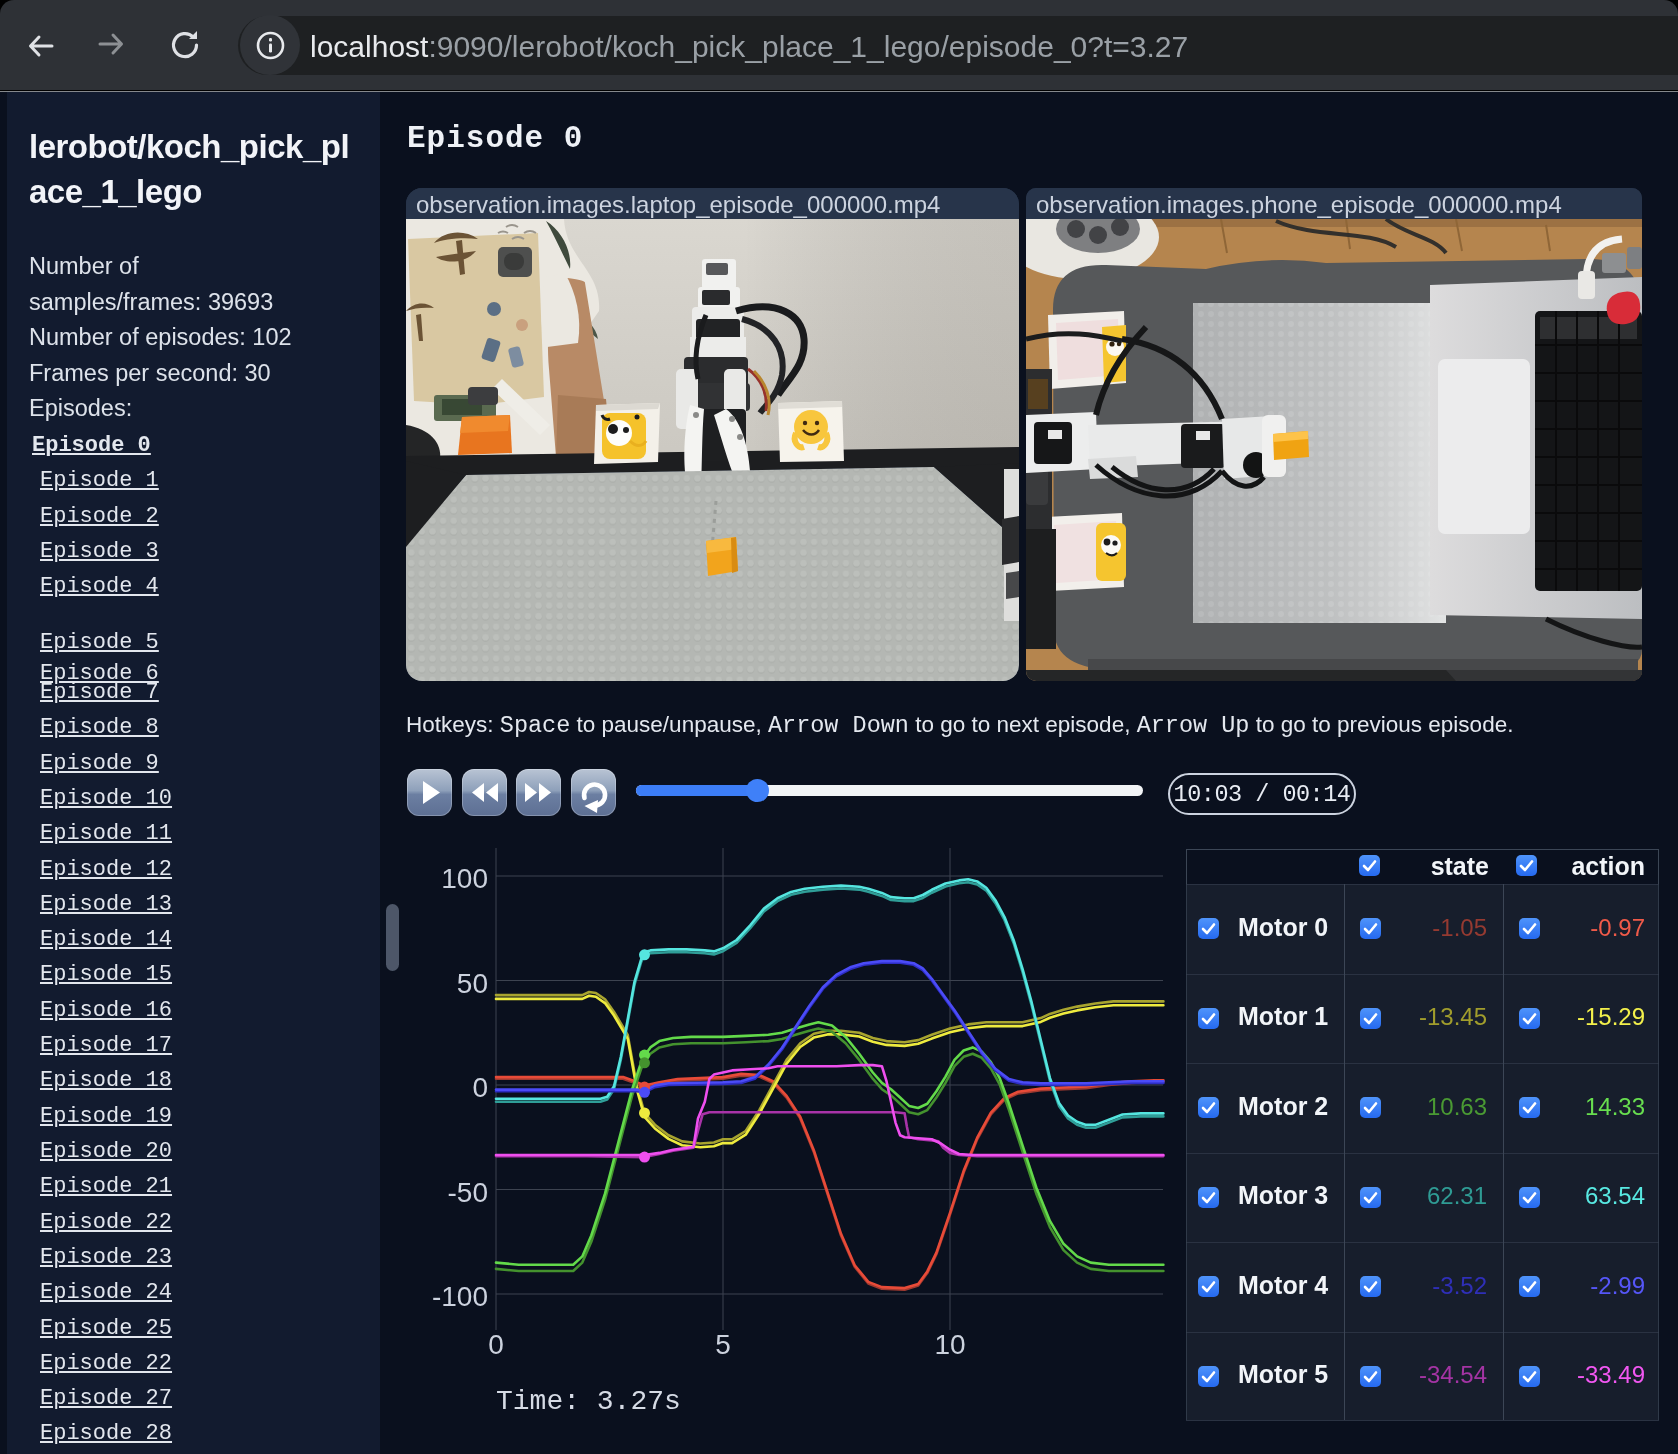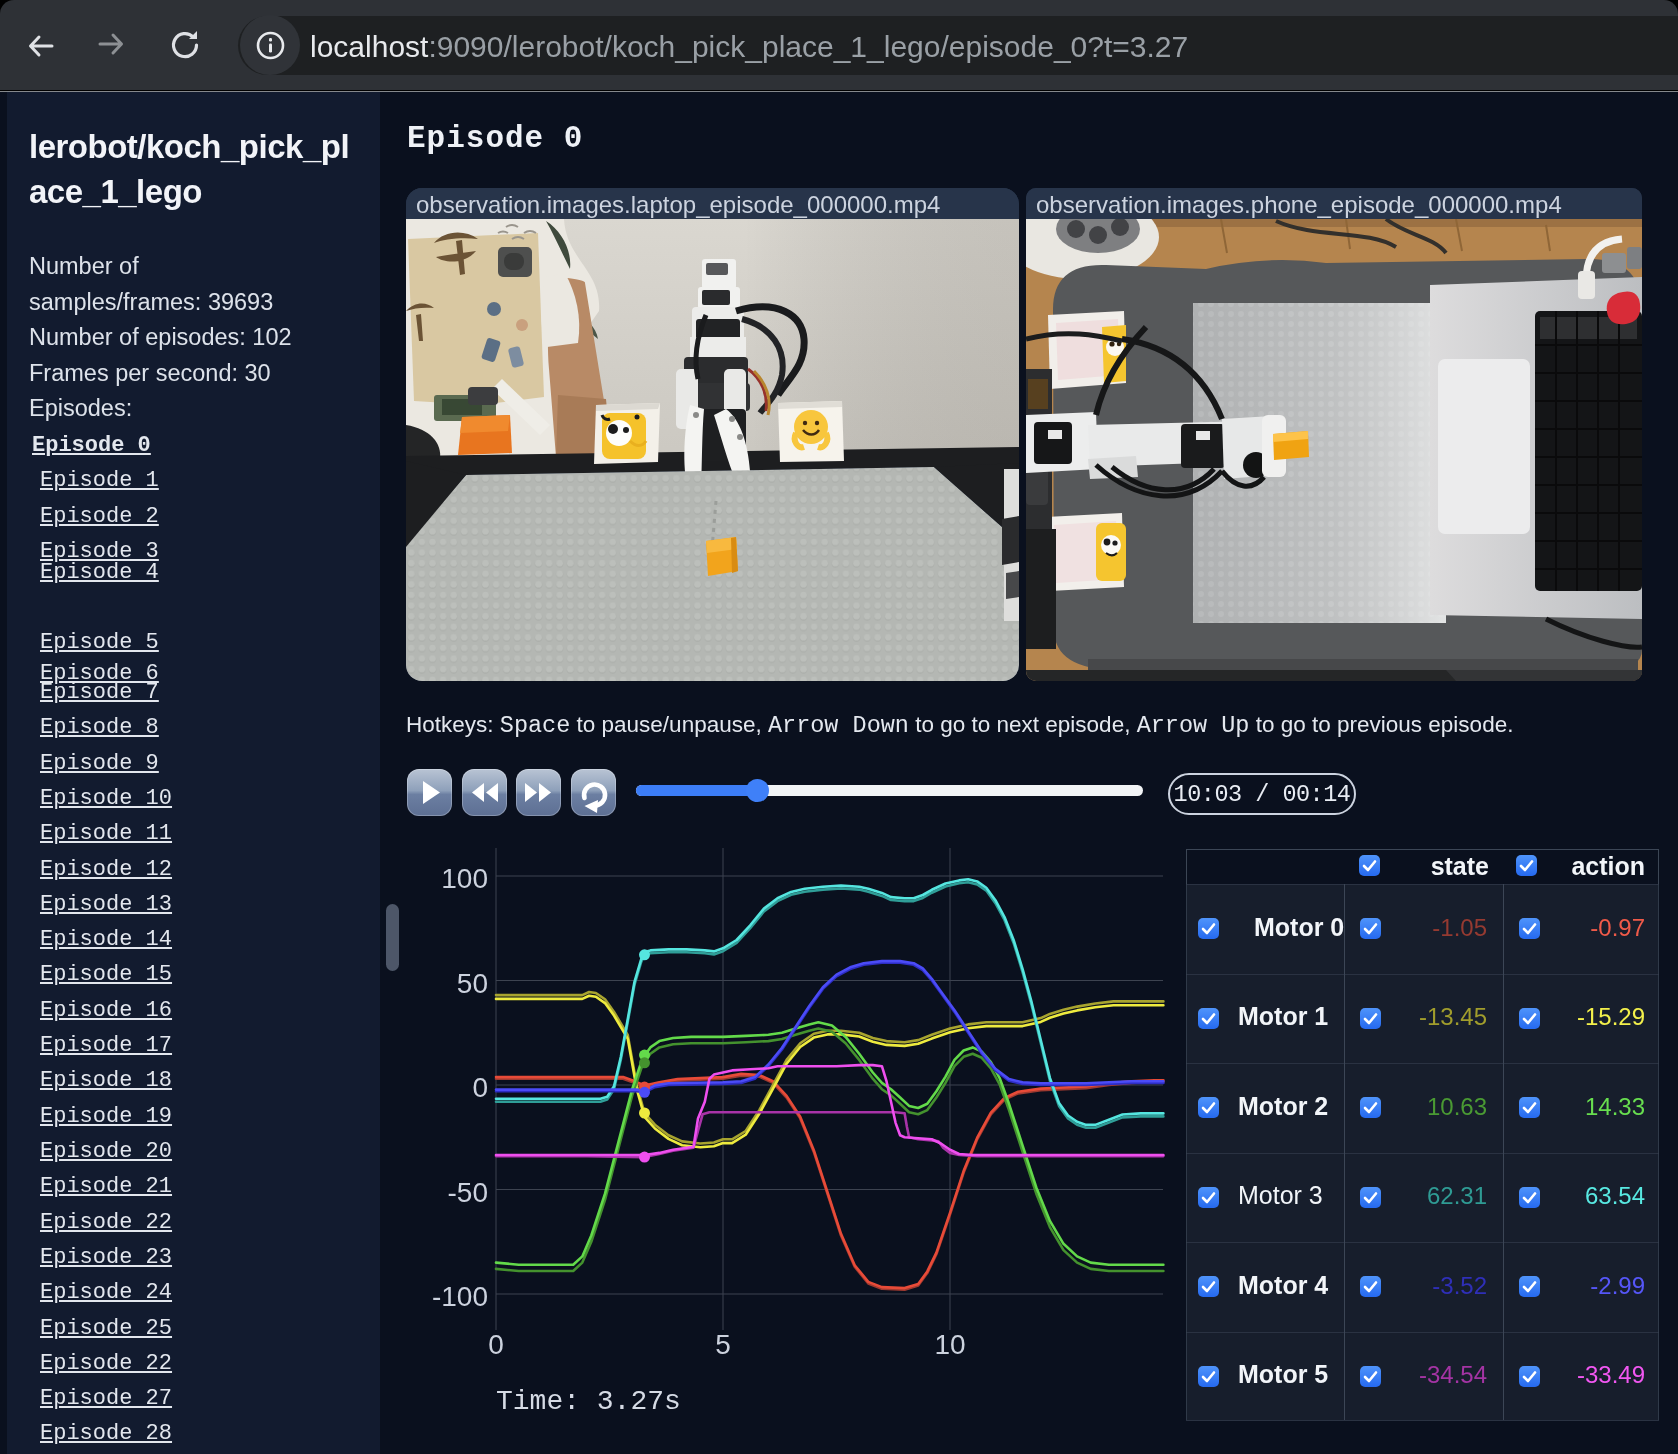--- a/index.html
+++ b/index.html
@@ -23,21 +23,21 @@
     <div style="position:absolute;left:0;top:90.5px;width:1678px;height:1.5px;background:#85888c;"></div>
     <div style="position:absolute;left:0;top:92px;width:1678px;height:1362px;background:#0a101e;"></div>
     <div style="position:absolute;left:7px;top:92px;width:373px;height:1362px;background:#121b2f;"></div>
     <div style="position:absolute;left:29px;top:124px;width:340px;font-size:33px;font-weight:bold;color:#f2f4f8;line-height:45px;letter-spacing:-0.5px;">lerobot/koch_pick_pl<br>ace_1_lego</div>
     <div style="position:absolute;left:29px;top:249px;font-size:23.5px;color:#dde2ea;line-height:35.5px;">Number of<br>samples/frames: 39693<br>Number of episodes: 102<br>Frames per second: 30<br>Episodes:</div>
     <div class="mono" style="position:absolute;left:0;top:0;font-size:22px;color:#e3e7ee;white-space:nowrap;">
       <div style="position:absolute;left:32px;top:433px;font-weight:bold;text-decoration:underline;">Episode 0</div>
       <div style="position:absolute;left:40px;top:468px;text-decoration:underline;">Episode 1</div>
       <div style="position:absolute;left:40px;top:504px;text-decoration:underline;">Episode 2</div>
       <div style="position:absolute;left:40px;top:539px;text-decoration:underline;">Episode 3</div>
-      <div style="position:absolute;left:40px;top:560px;text-decoration:underline;">Episode 4</div>
+      <div style="position:absolute;left:40px;top:574px;text-decoration:underline;">Episode 4</div>
       <div style="position:absolute;left:40px;top:610px;text-decoration:underline;margin-top:20px;">Episode 5</div>
       <div style="position:absolute;left:40px;top:645px;text-decoration:underline;margin-top:16px;">Episode 6</div>
       <div style="position:absolute;left:40px;top:680px;text-decoration:underline;">Episode 7</div>
       <div style="position:absolute;left:40px;top:715px;text-decoration:underline;">Episode 8</div>
       <div style="position:absolute;left:40px;top:751px;text-decoration:underline;">Episode 9</div>
       <div style="position:absolute;left:40px;top:786px;text-decoration:underline;">Episode 10</div>
       <div style="position:absolute;left:40px;top:821px;text-decoration:underline;">Episode 11</div>
       <div style="position:absolute;left:40px;top:857px;text-decoration:underline;">Episode 12</div>
       <div style="position:absolute;left:40px;top:892px;text-decoration:underline;">Episode 13</div>
       <div style="position:absolute;left:40px;top:927px;text-decoration:underline;">Episode 14</div>
@@ -343,21 +343,21 @@
       <div style="position:absolute;left:330px;top:6px;width:21px;height:21px;border-radius:5px;background:linear-gradient(180deg,#4f94fb,#2569ef);"><svg width="21" height="21" viewBox="0 0 21 21">
           <path d="M5 11 L9 15 L16 6.5" fill="none" stroke="#fff" stroke-width="2.6" stroke-linecap="round" stroke-linejoin="round"></path>
         </svg></div>
       <div style="position:absolute;left:317px;top:0;width:142px;height:35px;line-height:35px;text-align:right;font-weight:bold;font-size:25px;color:#f2f5f9;">action</div>
       <div style="position:absolute;left:0;top:35.0px;width:473px;height:89.5px;background:#171e2c;border-top:1px solid #2a3242;box-sizing:border-box;"></div>
       <div style="position:absolute;left:158px;top:35.0px;width:1px;height:89.5px;background:#3c4656;"></div>
       <div style="position:absolute;left:317px;top:35.0px;width:1px;height:89.5px;background:#3c4656;"></div>
       <div style="position:absolute;left:12px;top:69.25px;width:21px;height:21px;border-radius:5px;background:linear-gradient(180deg,#4f94fb,#2569ef);"><svg width="21" height="21" viewBox="0 0 21 21">
           <path d="M5 11 L9 15 L16 6.5" fill="none" stroke="#fff" stroke-width="2.6" stroke-linecap="round" stroke-linejoin="round"></path>
         </svg></div>
-      <div style="position:absolute;left:52px;top:63.8px;font-weight:bold;font-size:25px;color:#f2f5f9;margin-left:16px;">Motor 0</div>
+      <div style="position:absolute;left:52px;top:63.8px;font-weight:bold;font-size:25px;color:#f2f5f9;">Motor 0</div>
       <div style="position:absolute;left:174px;top:69.25px;width:21px;height:21px;border-radius:5px;background:linear-gradient(180deg,#4f94fb,#2569ef);"><svg width="21" height="21" viewBox="0 0 21 21">
           <path d="M5 11 L9 15 L16 6.5" fill="none" stroke="#fff" stroke-width="2.6" stroke-linecap="round" stroke-linejoin="round"></path>
         </svg></div>
       <div style="position:absolute;left:158px;top:64.8px;width:143px;text-align:right;font-size:24px;color:#953a31;padding-left:9px;">-1.05</div>
       <div style="position:absolute;left:333px;top:69.25px;width:21px;height:21px;border-radius:5px;background:linear-gradient(180deg,#4f94fb,#2569ef);"><svg width="21" height="21" viewBox="0 0 21 21">
           <path d="M5 11 L9 15 L16 6.5" fill="none" stroke="#fff" stroke-width="2.6" stroke-linecap="round" stroke-linejoin="round"></path>
         </svg></div>
       <div style="position:absolute;left:317px;top:64.8px;width:142px;text-align:right;font-size:24px;color:#ef5a49;">-0.97</div>
       <div style="position:absolute;left:0;top:124.5px;width:473px;height:89.5px;background:#171e2c;border-top:1px solid #2a3242;box-sizing:border-box;"></div>
       <div style="position:absolute;left:158px;top:124.5px;width:1px;height:89.5px;background:#3c4656;"></div>
@@ -388,21 +388,21 @@
       <div style="position:absolute;left:333px;top:248.25px;width:21px;height:21px;border-radius:5px;background:linear-gradient(180deg,#4f94fb,#2569ef);"><svg width="21" height="21" viewBox="0 0 21 21">
           <path d="M5 11 L9 15 L16 6.5" fill="none" stroke="#fff" stroke-width="2.6" stroke-linecap="round" stroke-linejoin="round"></path>
         </svg></div>
       <div style="position:absolute;left:317px;top:243.8px;width:142px;text-align:right;font-size:24px;color:#68de4f;">14.33</div>
       <div style="position:absolute;left:0;top:303.5px;width:473px;height:89.5px;background:#171e2c;border-top:1px solid #2a3242;box-sizing:border-box;"></div>
       <div style="position:absolute;left:158px;top:303.5px;width:1px;height:89.5px;background:#3c4656;"></div>
       <div style="position:absolute;left:317px;top:303.5px;width:1px;height:89.5px;background:#3c4656;"></div>
       <div style="position:absolute;left:12px;top:337.75px;width:21px;height:21px;border-radius:5px;background:linear-gradient(180deg,#4f94fb,#2569ef);"><svg width="21" height="21" viewBox="0 0 21 21">
           <path d="M5 11 L9 15 L16 6.5" fill="none" stroke="#fff" stroke-width="2.6" stroke-linecap="round" stroke-linejoin="round"></path>
         </svg></div>
-      <div style="position:absolute;left:52px;top:332.2px;font-weight:normal;font-size:25px;color:#f2f5f9;">Motor 3</div>
+      <div style="position:absolute;left:52px;top:332.2px;font-weight:bold;font-size:25px;color:#f2f5f9;">Motor 3</div>
       <div style="position:absolute;left:174px;top:337.75px;width:21px;height:21px;border-radius:5px;background:linear-gradient(180deg,#4f94fb,#2569ef);"><svg width="21" height="21" viewBox="0 0 21 21">
           <path d="M5 11 L9 15 L16 6.5" fill="none" stroke="#fff" stroke-width="2.6" stroke-linecap="round" stroke-linejoin="round"></path>
         </svg></div>
       <div style="position:absolute;left:158px;top:333.2px;width:143px;text-align:right;font-size:24px;color:#2f9b94;">62.31</div>
       <div style="position:absolute;left:333px;top:337.75px;width:21px;height:21px;border-radius:5px;background:linear-gradient(180deg,#4f94fb,#2569ef);"><svg width="21" height="21" viewBox="0 0 21 21">
           <path d="M5 11 L9 15 L16 6.5" fill="none" stroke="#fff" stroke-width="2.6" stroke-linecap="round" stroke-linejoin="round"></path>
         </svg></div>
       <div style="position:absolute;left:317px;top:333.2px;width:142px;text-align:right;font-size:24px;color:#58e9e2;">63.54</div>
       <div style="position:absolute;left:0;top:393.0px;width:473px;height:89.5px;background:#171e2c;border-top:1px solid #2a3242;box-sizing:border-box;"></div>
       <div style="position:absolute;left:158px;top:393.0px;width:1px;height:89.5px;background:#3c4656;"></div>

